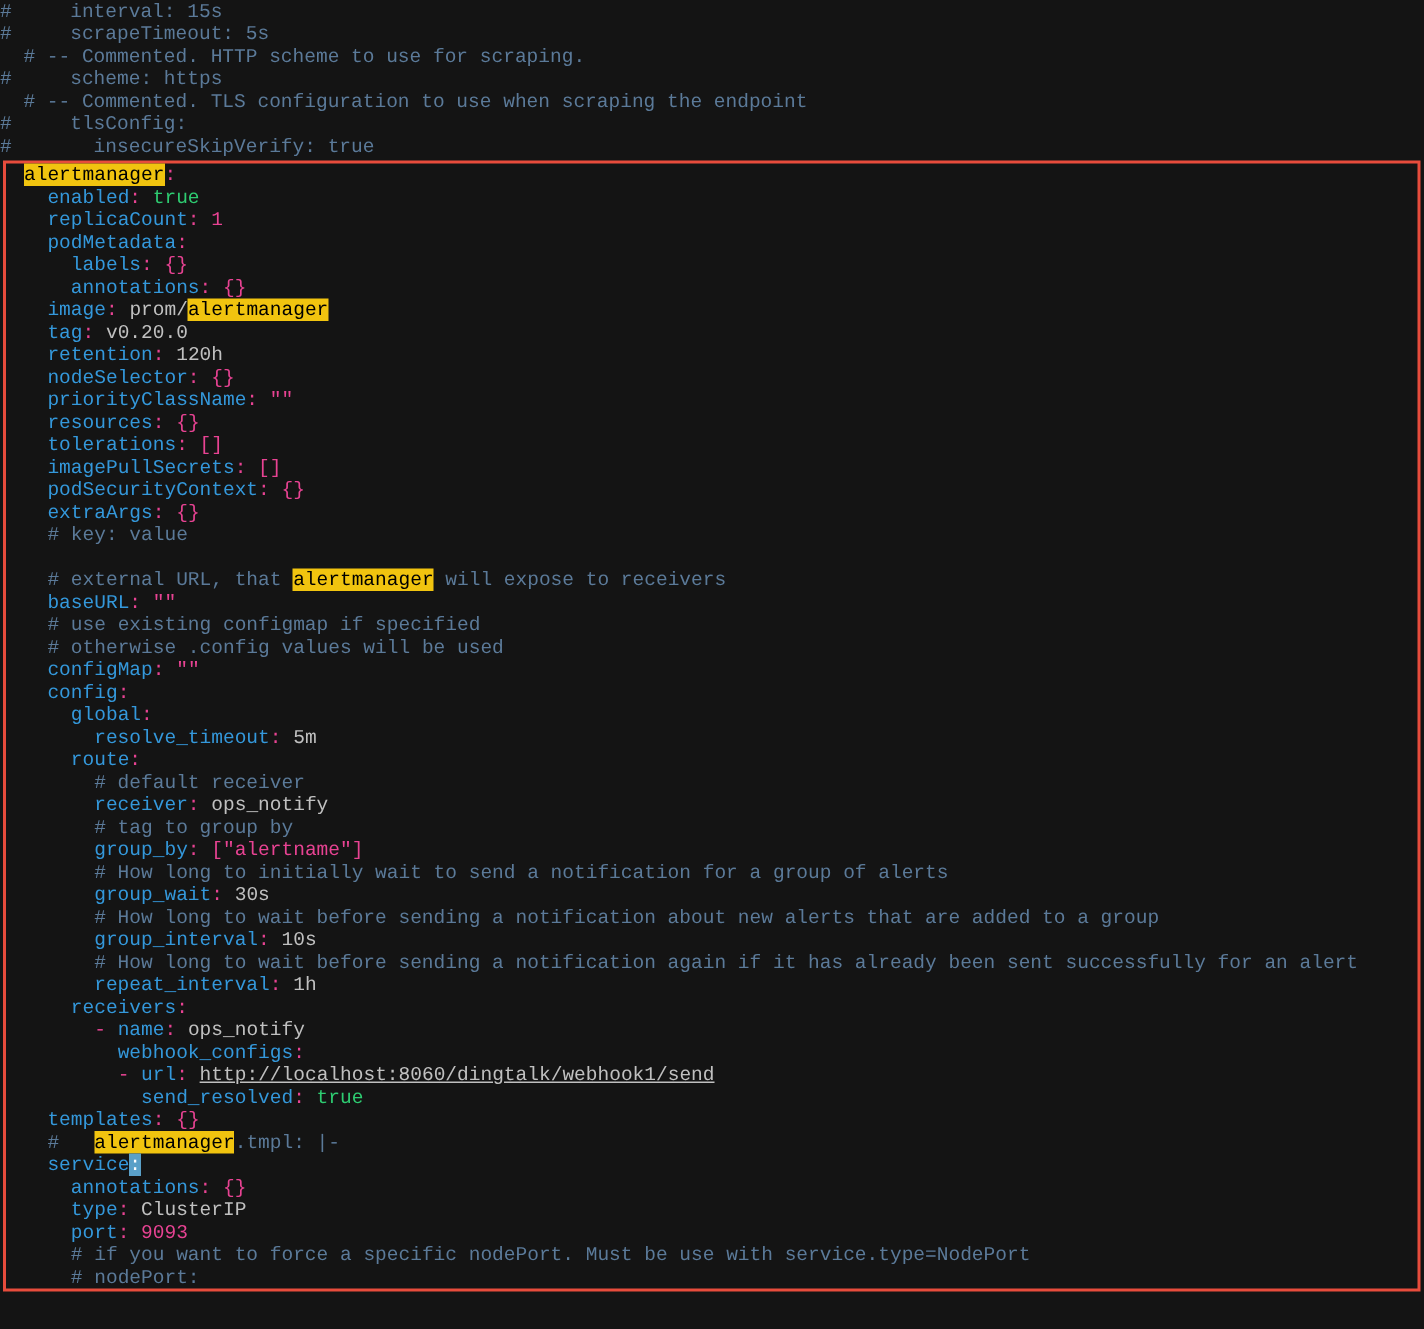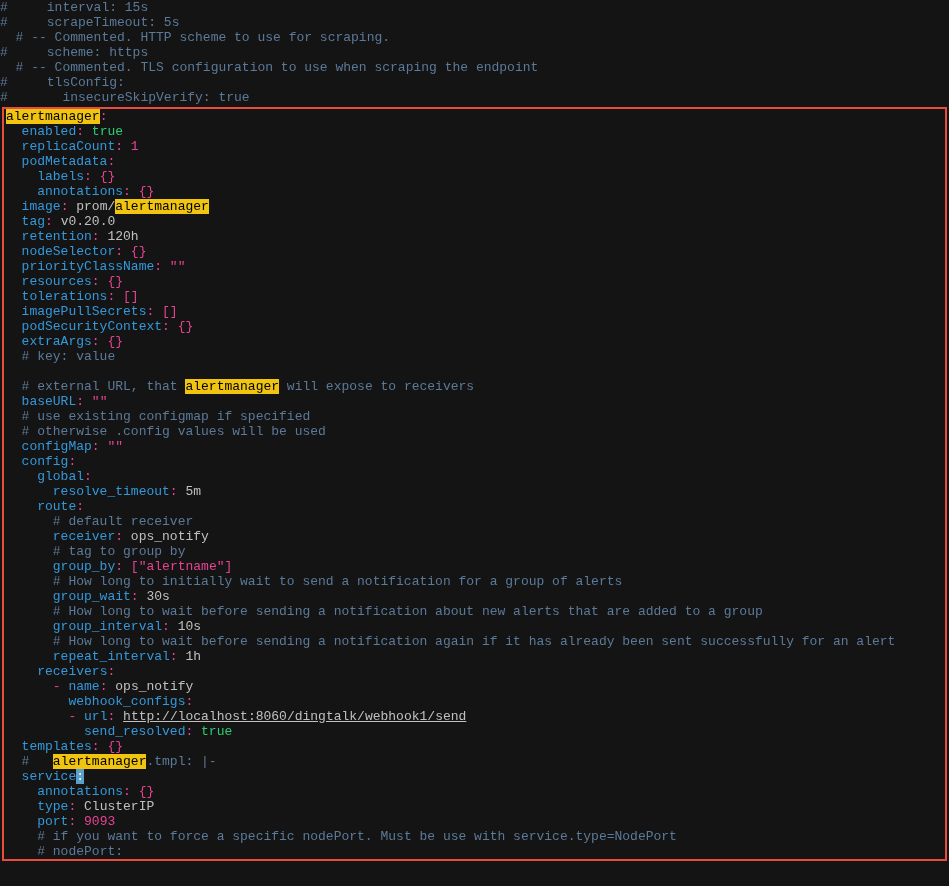--- a/index.html
+++ b/index.html
@@ -6,21 +6,21 @@
 .editor{width:949px;height:886px;overflow:hidden;background:#141414}
 pre{margin:0;padding:0;white-space:pre;font-family:inherit}
 .cmt{color:#5b7a99}
 .key{color:#3498db}
 .punc{color:#e84393}
 .bool{color:#2ecc71}
 .num{color:#e84393}
 .str{color:#e84393}
 .plain{color:#c0c0c0}
 .hl{background:#f1c40f;color:#000}
-.box{border:2px solid #e74c3c;margin:2px;padding:0 2px}
+.box{border:2px solid #e74c3c;margin:2px;padding:0 12px}
 .sel{background:#5aa0c8;color:#fff}
 .url{color:#c0c0c0;text-decoration:underline}
 </style>
 </head>
 <body>
 
 <div class="editor">
 <pre><span class="cmt">#     interval: 15s</span>
 <span class="cmt">#     scrapeTimeout: 5s</span>
 <span class="cmt">  # -- Commented. HTTP scheme to use for scraping.</span>

